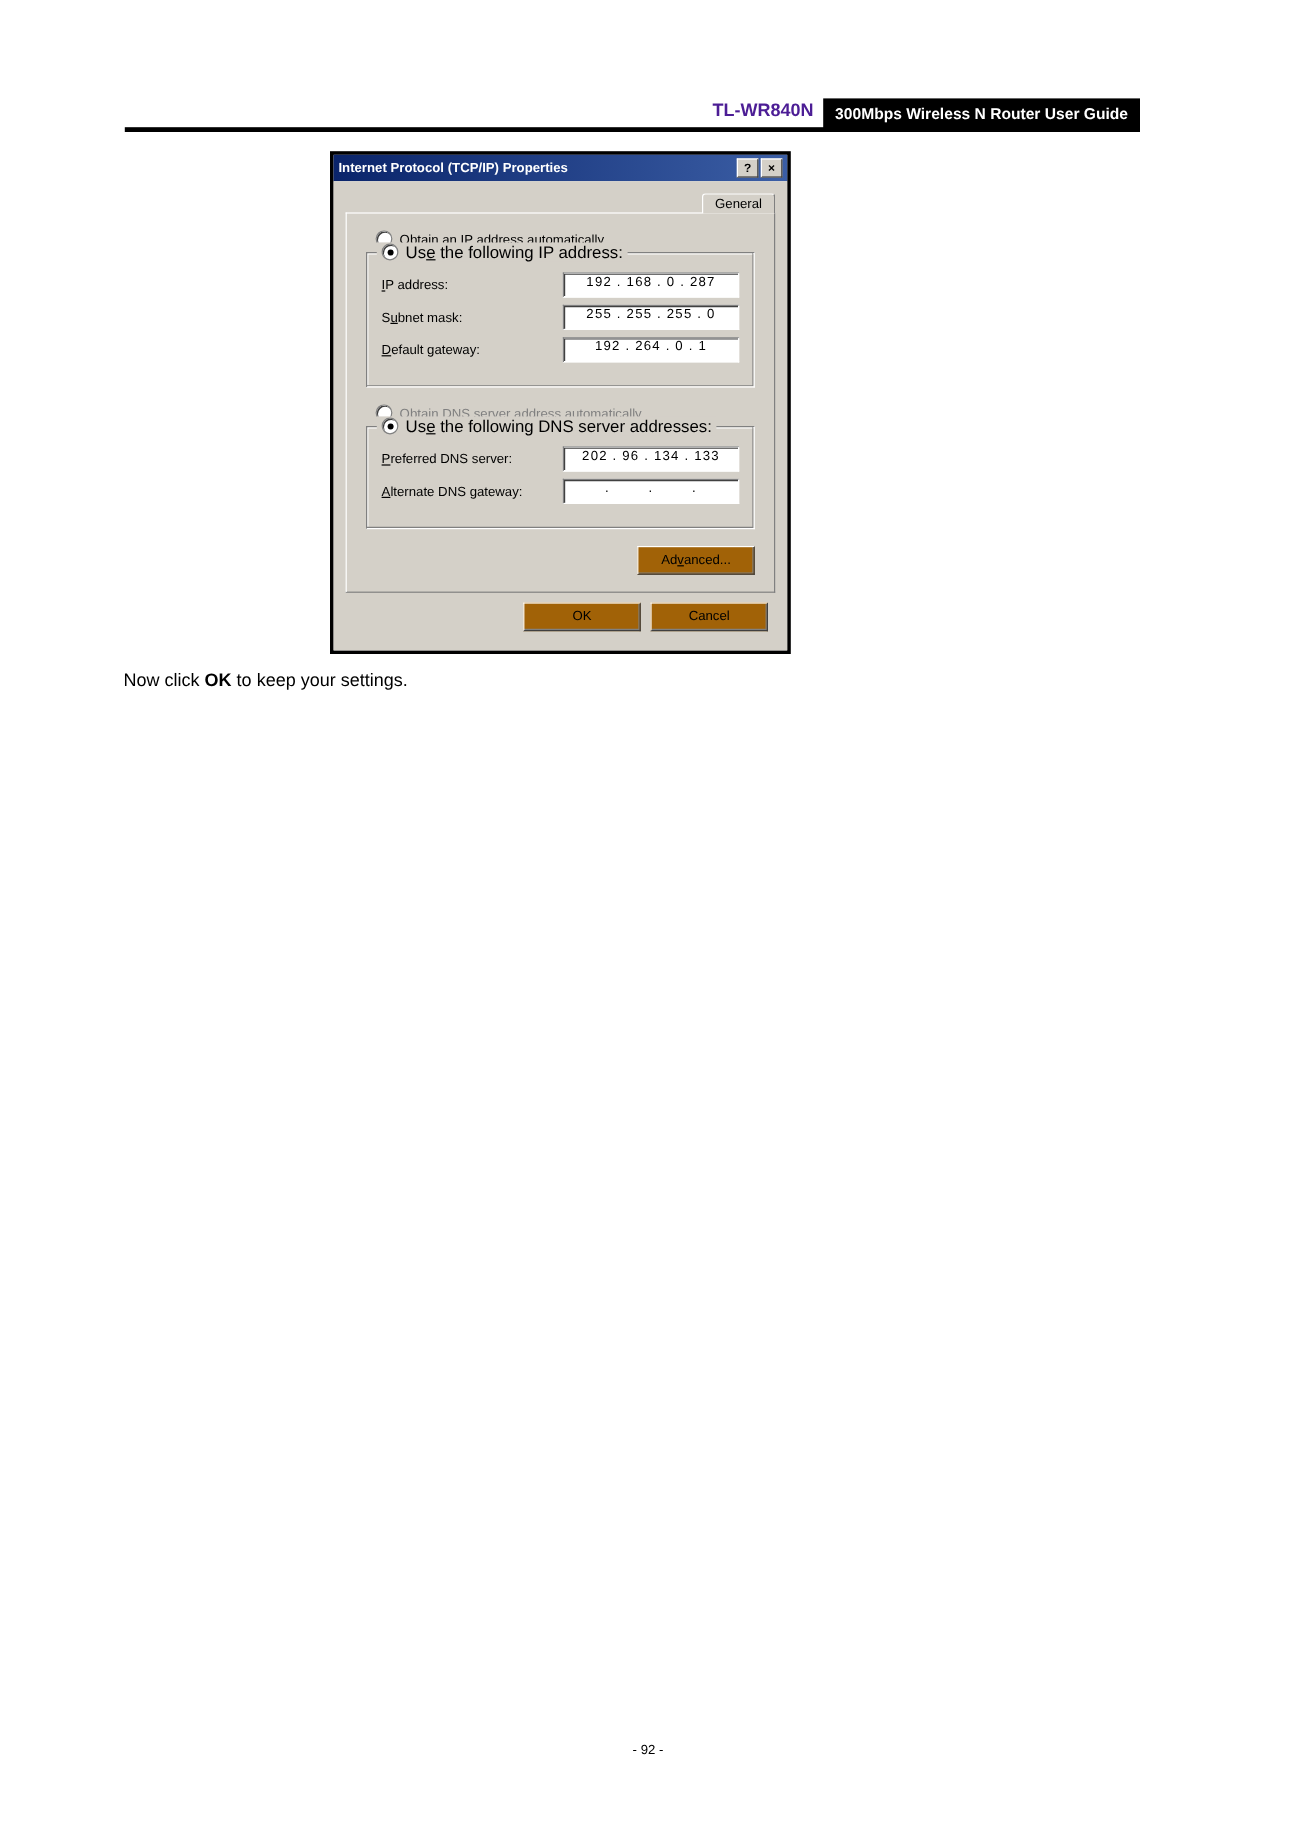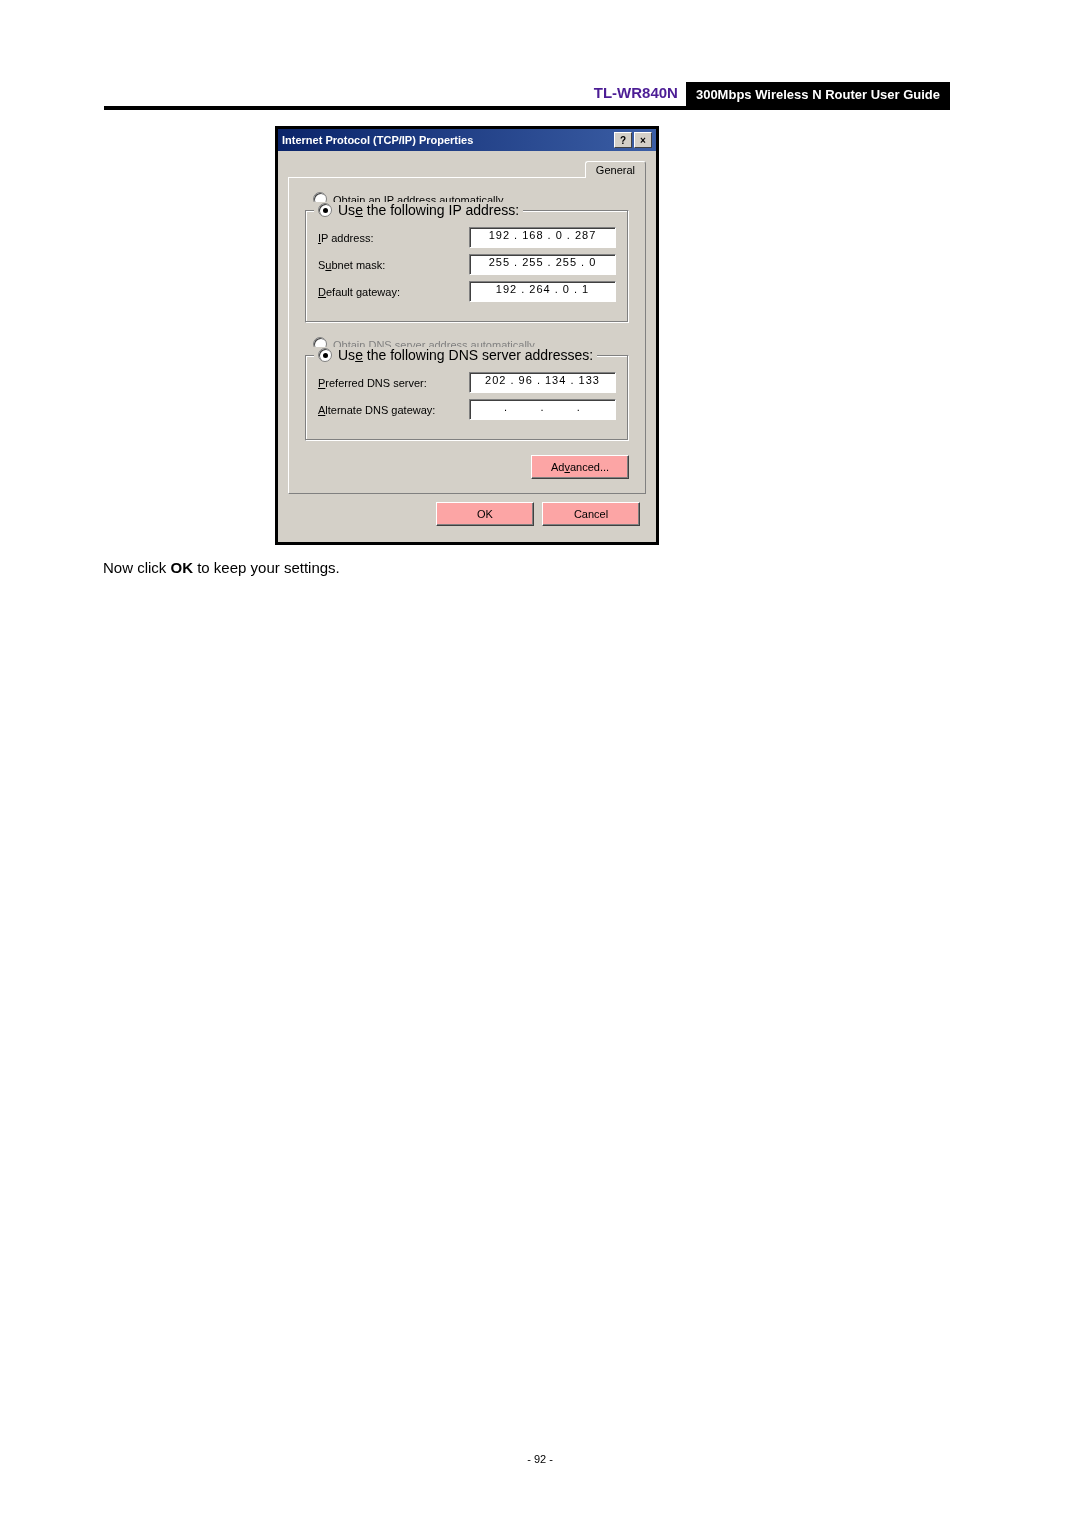--- a/index.html
+++ b/index.html
@@ -181,21 +181,21 @@
   }
   .disabled { color: #808080; }
   .btn-row {
     display: flex;
     justify-content: flex-end;
     margin-top: 6px;
   }
   .w-btn {
     min-width: 76px;
     height: 22px;
-    background: #fca5a5;
+    background: #a16207;
     border: 1px solid #fff;
     border-right-color: #404040;
     border-bottom-color: #404040;
     box-shadow: inset -1px -1px 0 #808080;
     font-size: 11px;
     display: flex;
     align-items: center;
     justify-content: center;
     margin-left: 8px;
     padding: 0 10px;

